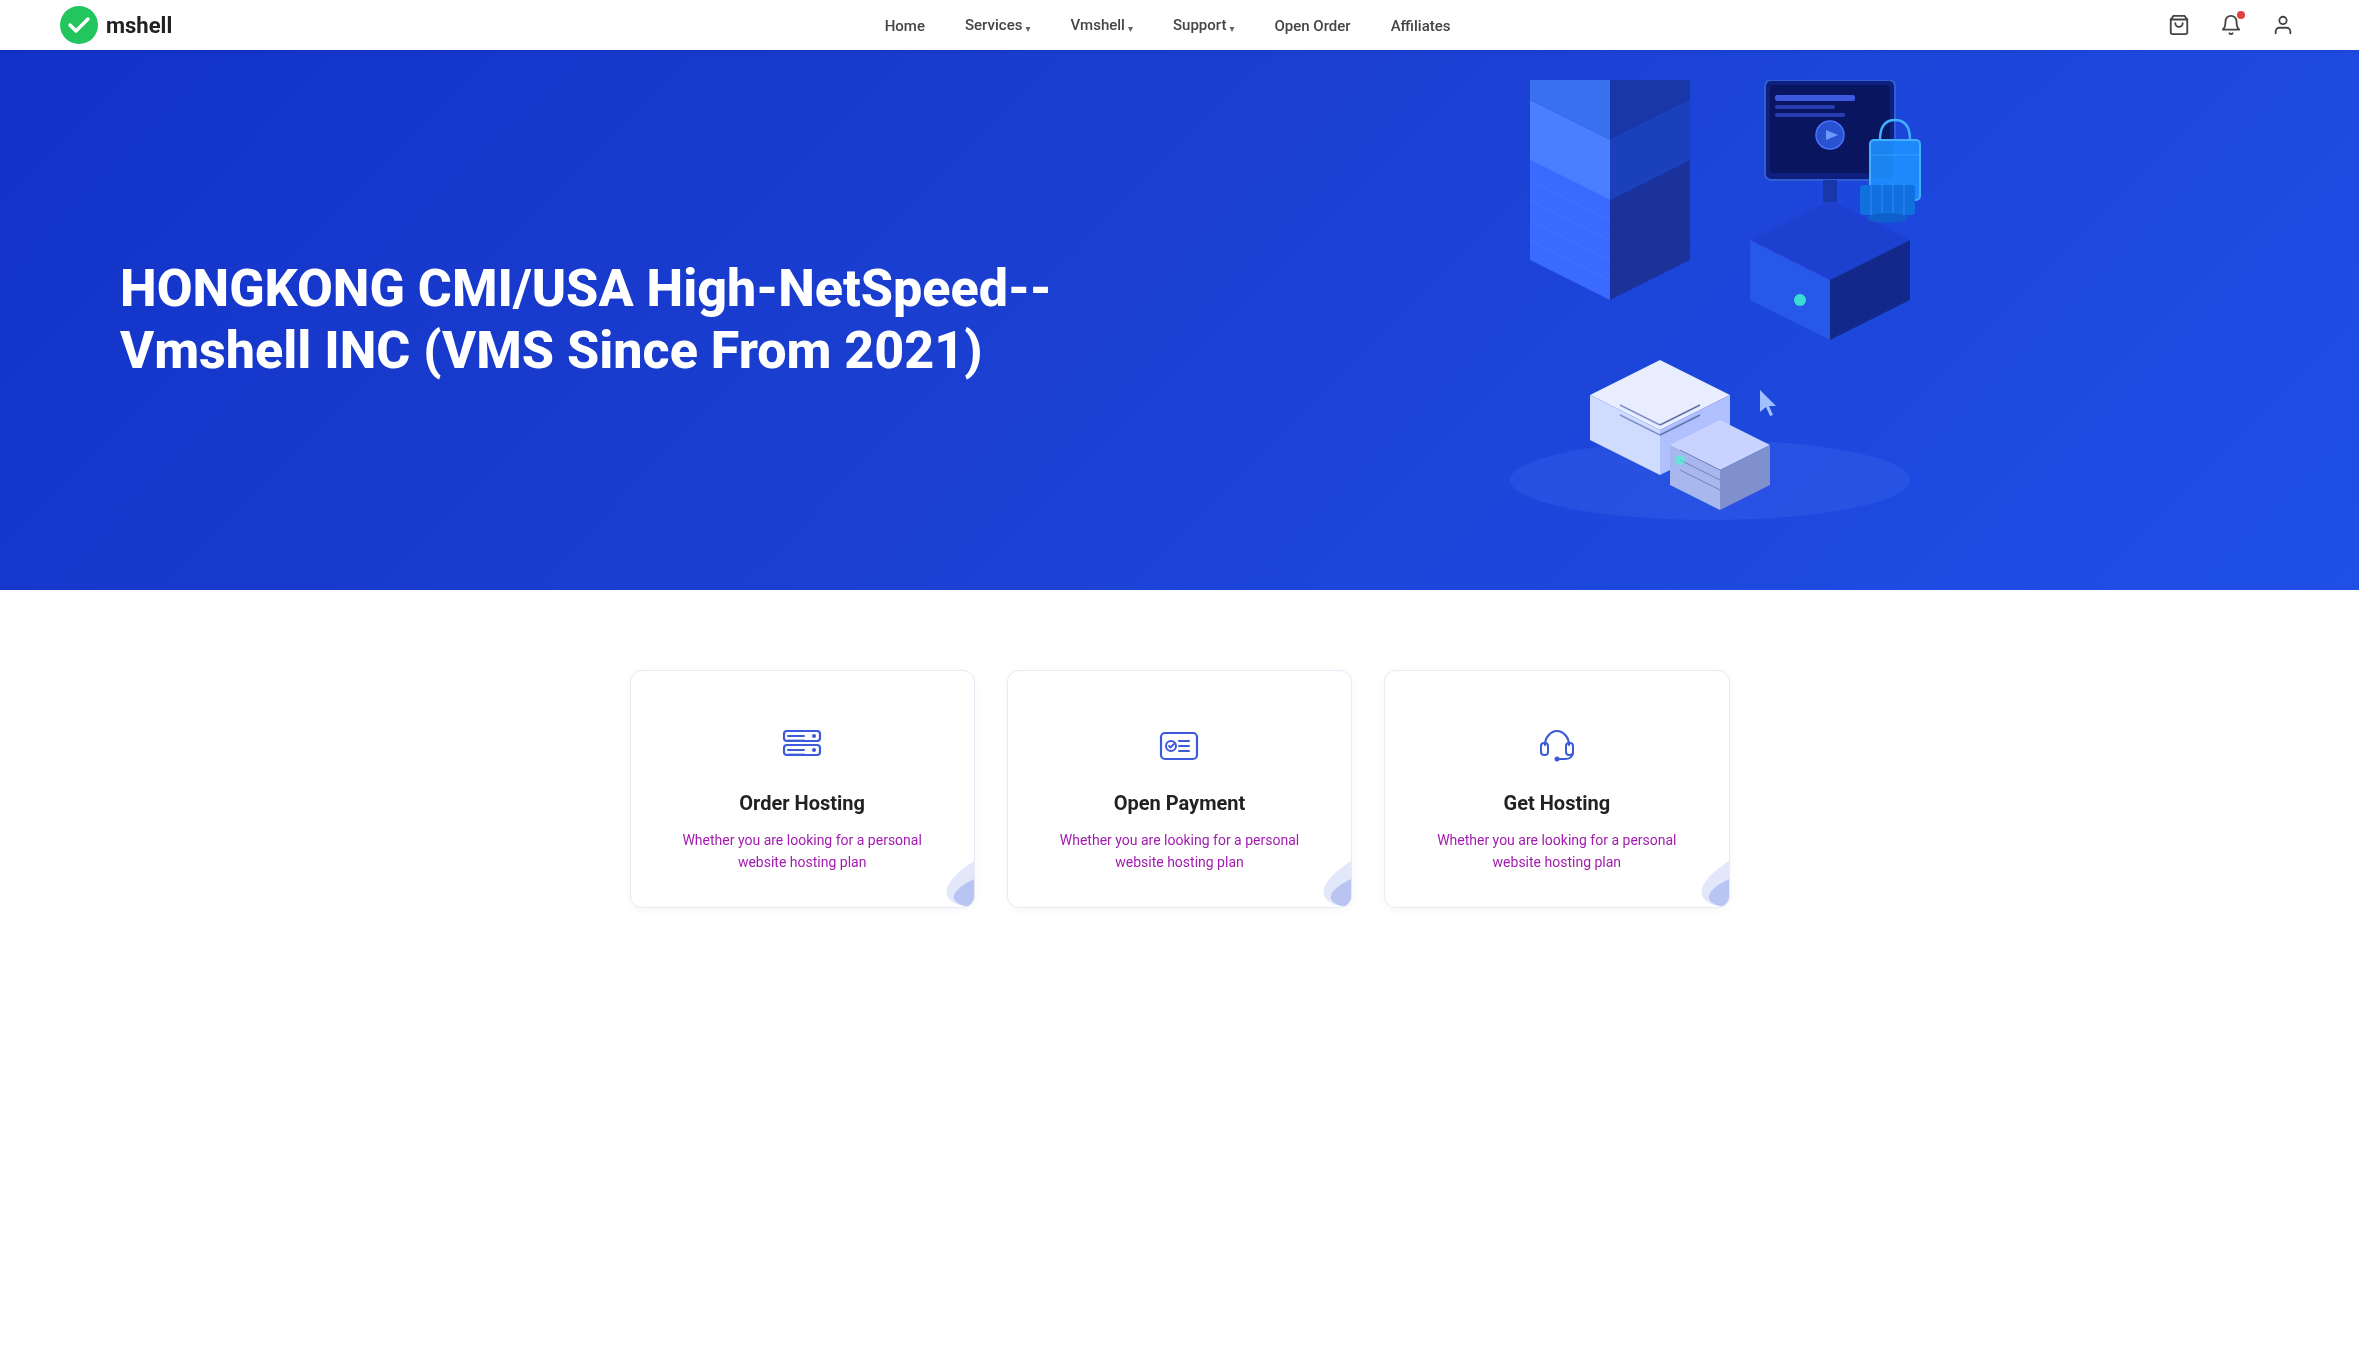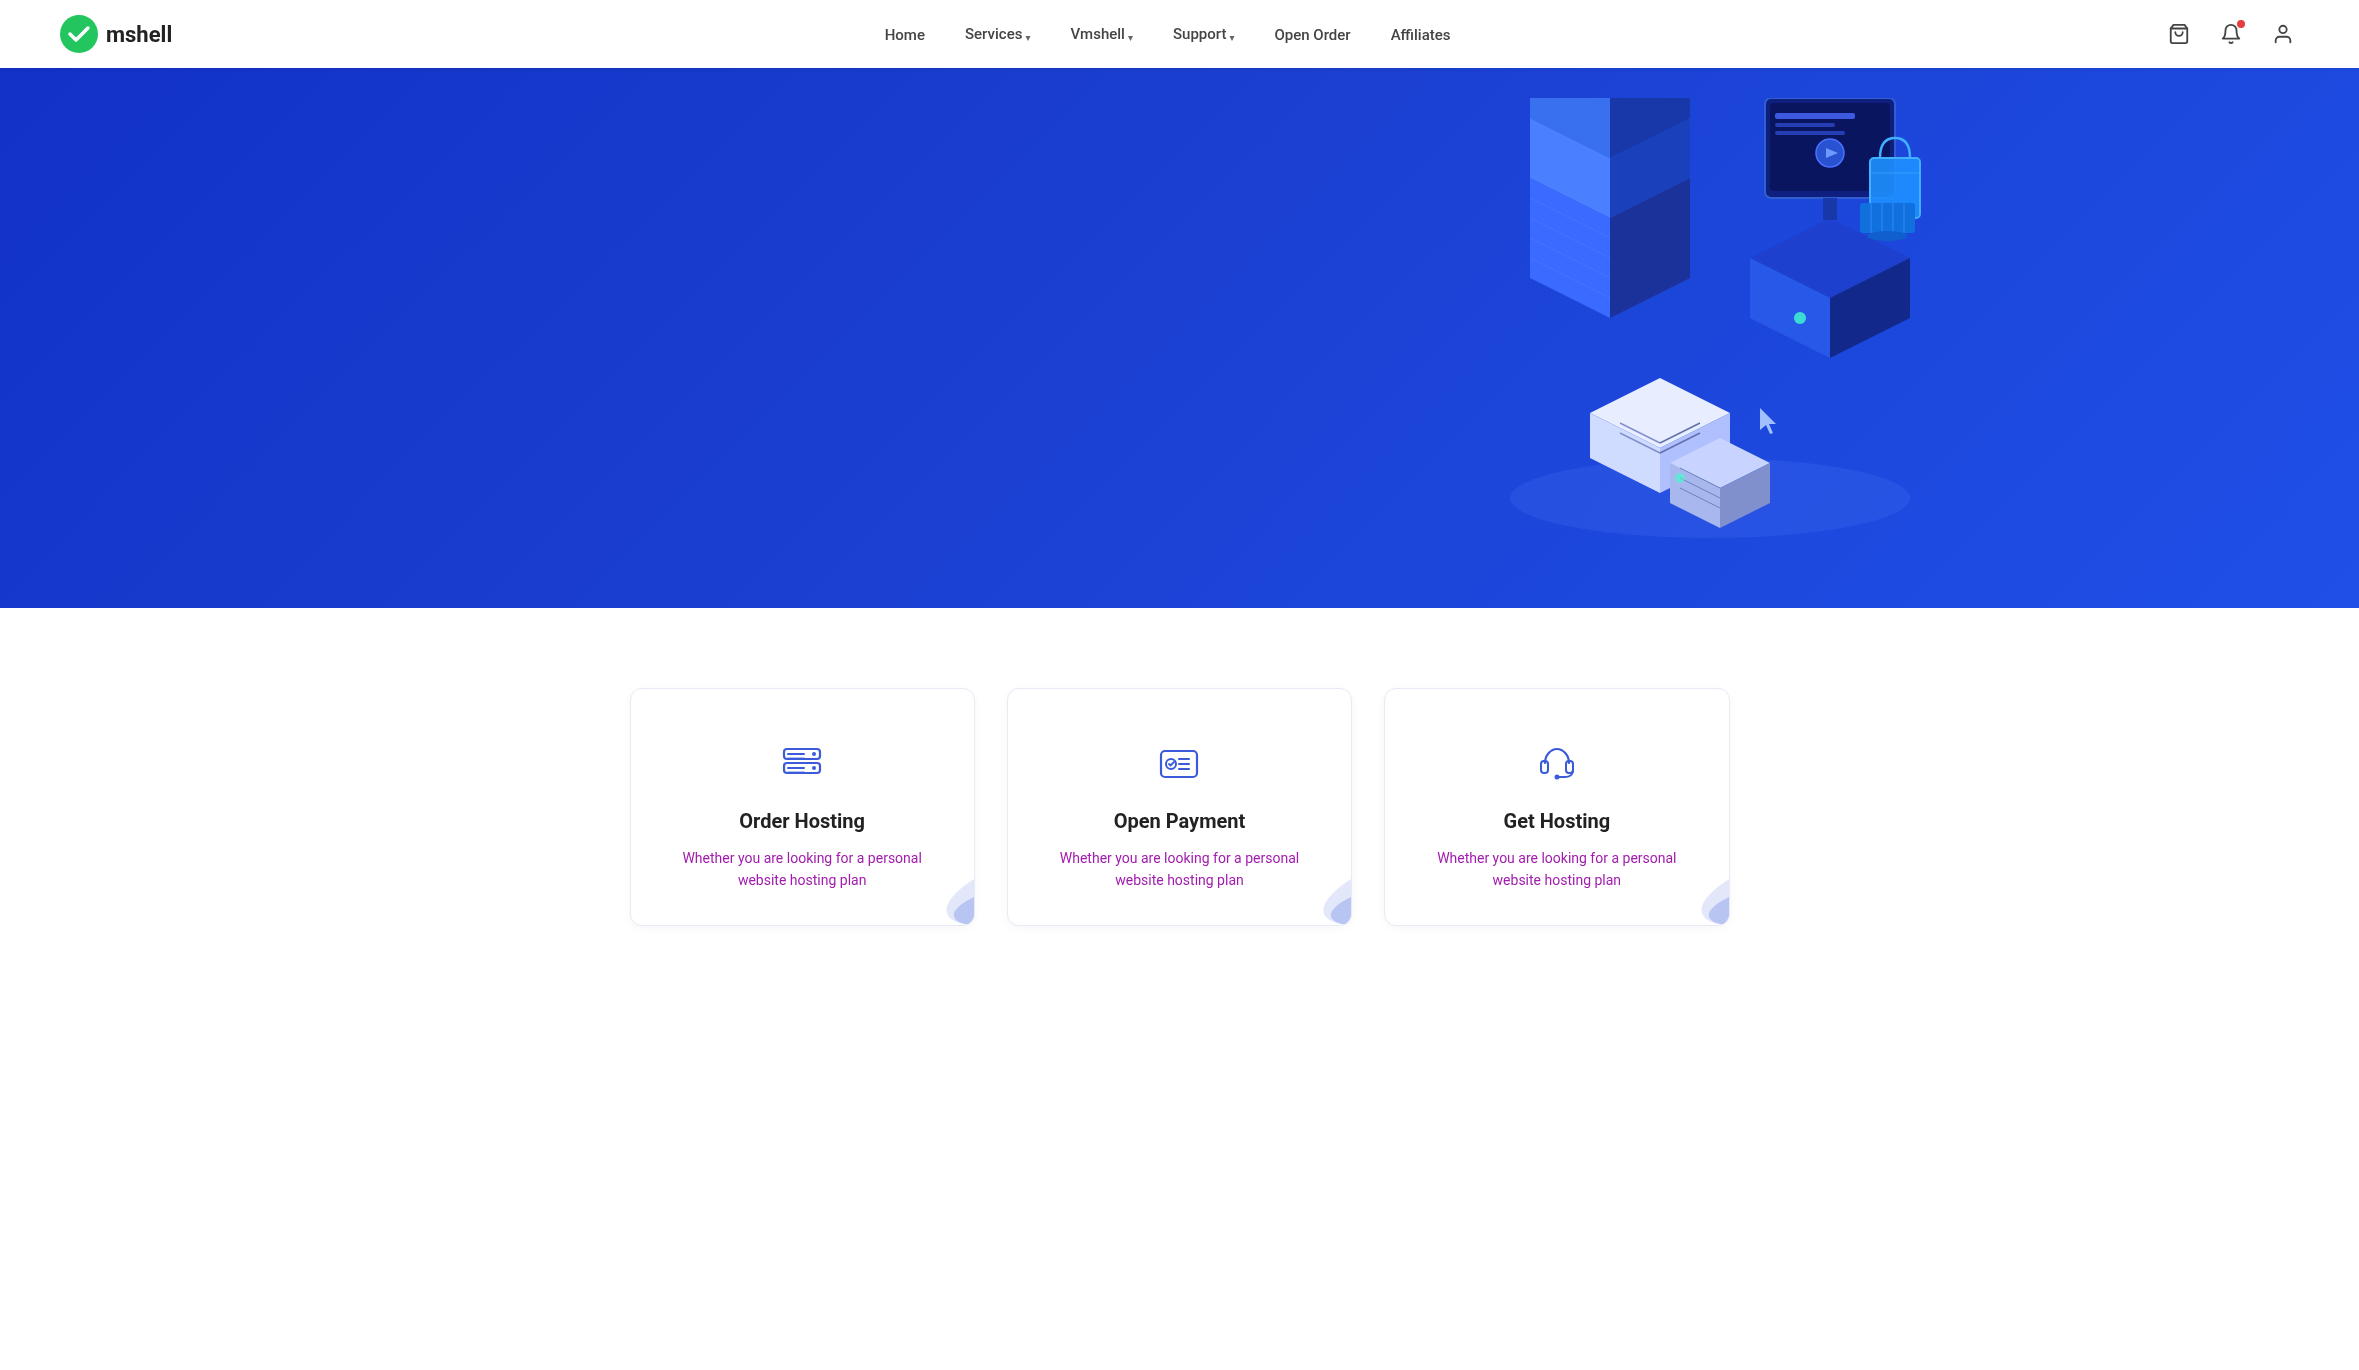--- a/index.html
+++ b/index.html
@@ -4,21 +4,21 @@
   <style>
     * { margin: 0; padding: 0; box-sizing: border-box; }
     body { font-family: -apple-system, BlinkMacSystemFont, 'Segoe UI', Roboto, sans-serif; background: #fff; }
 
     
     .navbar {
       display: flex;
       align-items: center;
       justify-content: space-between;
       padding: 0 60px;
-      height: 68px;
+      height: 50px;
       background: #fff;
       box-shadow: 0 1px 4px rgba(0,0,0,0.08);
       position: relative;
       z-index: 10;
     }
     .navbar-brand {
       display: flex;
       align-items: center;
       gap: 8px;
       text-decoration: none;
@@ -230,20 +230,23 @@
     <div class="icon-btn">
       <svg width="22" height="22" viewBox="0 0 24 24" fill="none" stroke="#444" stroke-width="2" stroke-linecap="round" stroke-linejoin="round">
         <path d="M20 21v-2a4 4 0 00-4-4H8a4 4 0 00-4 4v2"></path>
           <circle cx="12" cy="7" r="4"></circle>
       </svg>
     </div>
   </div>
 </nav>
 
 <section class="hero">
+  <div class="hero-content">
+    <h1 class="hero-title">HONGKONG CMI/USA High-NetSpeed-- Vmshell INC (VMS Since From 2021)</h1>
+  </div>
   <div class="hero-illustration">
 
     <svg width="520" height="480" viewBox="0 0 520 480" xmlns="http://www.w3.org/2000/svg">
 
       <ellipse cx="260" cy="400" rx="200" ry="40" fill="rgba(100,140,255,0.15)"></ellipse>
 
       <g transform="translate(80, 40)">
 
         <polygon points="80,0 160,40 80,80 0,40" fill="#2952e3"></polygon>
 

